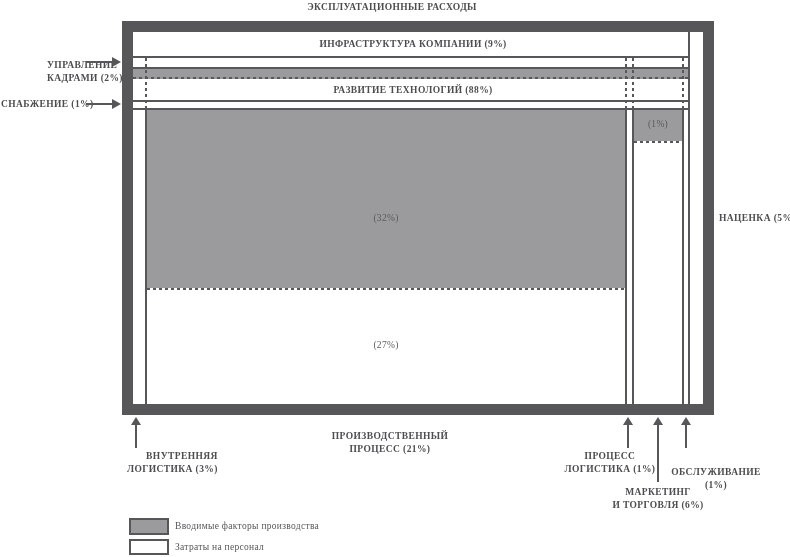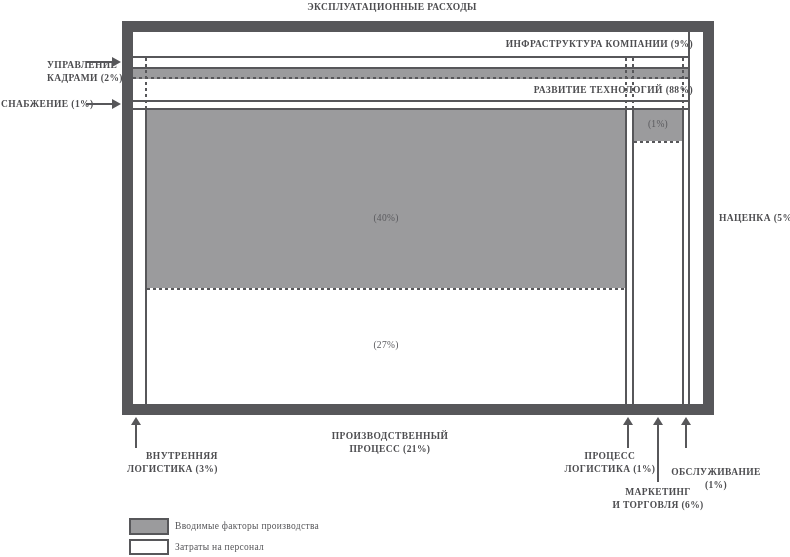--- a/index.html
+++ b/index.html
@@ -10,21 +10,21 @@
   .lbl{position:absolute;font-size:9.5px;font-weight:bold;letter-spacing:.4px;line-height:12.5px;white-space:nowrap;}
   .pct{position:absolute;font-size:9.5px;font-weight:normal;color:#5a5a5e;letter-spacing:.3px;}
   .center{text-align:center;}
   
   #chainbox{position:absolute;left:122px;top:21px;width:570px;height:372px;border:11px solid #57575a;background:#fff;}
   .hline{position:absolute;left:0;width:555px;height:2px;background:#57575a;}
   .hdash{position:absolute;height:2px;background:repeating-linear-gradient(to right,#57575a 0,#57575a 3px,transparent 3px,transparent 6px);}
   .vline{position:absolute;width:2px;background:#57575a;}
   .vdash{position:absolute;width:2px;top:26px;height:52px;background:repeating-linear-gradient(to bottom,#57575a 0,#57575a 3px,transparent 3px,transparent 6px);}
   .grayfill{background:#9b9b9d;}
-  .rowtxt{position:absolute;left:0;width:560px;text-align:right;}
+  .rowtxt{position:absolute;left:0;width:560px;text-align:center;}
   
   .ar-line-h{position:absolute;height:2px;background:#57575a;}
   .ar-head-r{position:absolute;width:0;height:0;border-top:5px solid transparent;border-bottom:5px solid transparent;border-left:9px solid #57575a;}
   .ar-line-v{position:absolute;width:2px;background:#57575a;}
   .ar-head-u{position:absolute;width:0;height:0;border-left:5px solid transparent;border-right:5px solid transparent;border-bottom:8px solid #57575a;}
   
   .swatch{position:absolute;left:129px;width:36px;border:2px solid #57575a;}
   .leg-lbl{position:absolute;left:175px;font-size:9.5px;color:#57575a;letter-spacing:.3px;white-space:nowrap;}
 </style>
 </head>
@@ -50,21 +50,21 @@
     <div class="hline" style="top:76px;"></div>
 
     <div class="vdash" style="left:12px;"></div>
     <div class="vdash" style="left:492px;"></div>
     <div class="vdash" style="left:499px;"></div>
     <div class="vdash" style="left:549px;"></div>
 
     <div class="vline" style="left:12px;top:78px;height:294px;"></div>
 
     <div class="grayfill" style="position:absolute;left:14px;top:78px;width:478px;height:178px;">
-      <span class="pct" style="left:0;top:103px;width:478px;text-align:center;position:absolute;">(40%)</span>
+      <span class="pct" style="left:0;top:103px;width:478px;text-align:center;position:absolute;">(32%)</span>
     </div>
     <div class="hdash" style="left:14px;top:256px;width:478px;"></div>
     <div style="position:absolute;left:14px;top:258px;width:428px;height:114px;background:#fff;">
       <span class="pct" style="left:0;top:50px;width:478px;text-align:center;position:absolute;">(27%)</span>
     </div>
 
     <div class="vline" style="left:492px;top:78px;height:294px;"></div>
     <div class="vline" style="left:499px;top:78px;height:294px;"></div>
 
     <div class="grayfill" style="position:absolute;left:501px;top:78px;width:48px;height:31px;">

